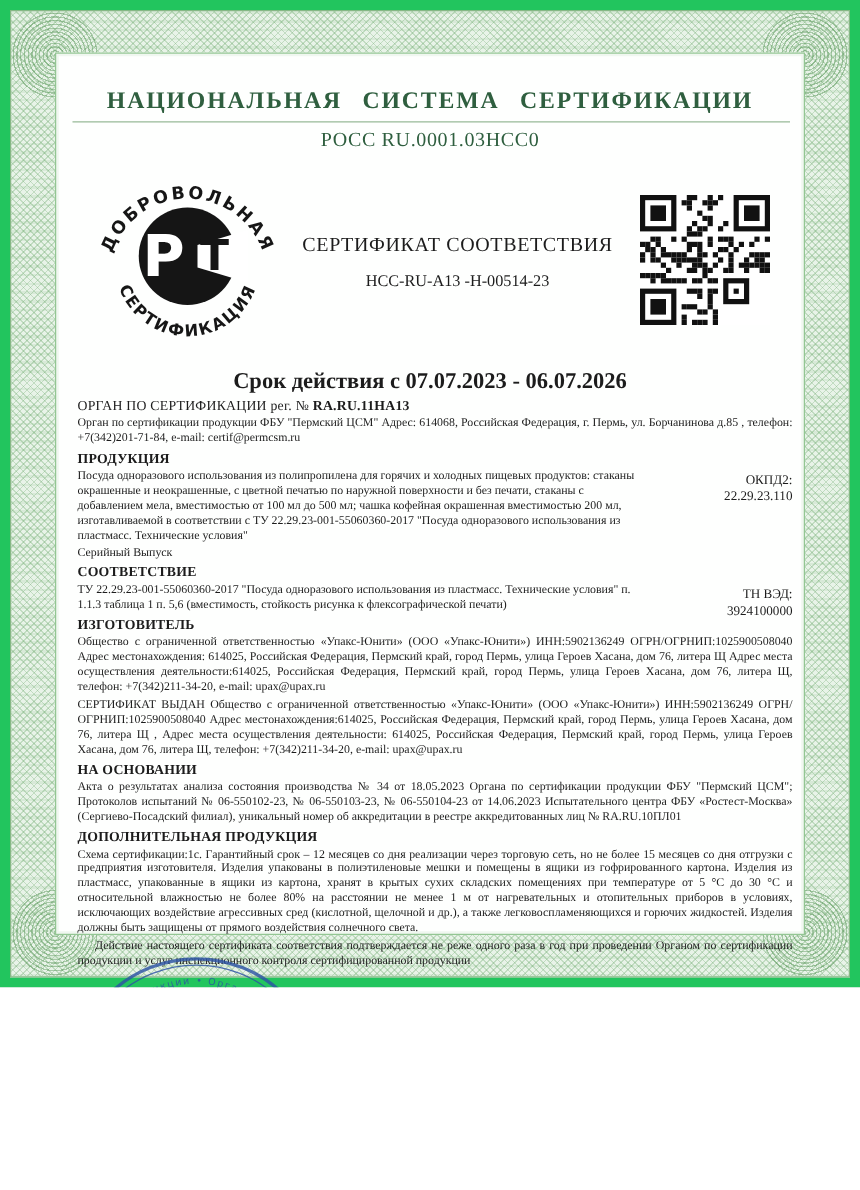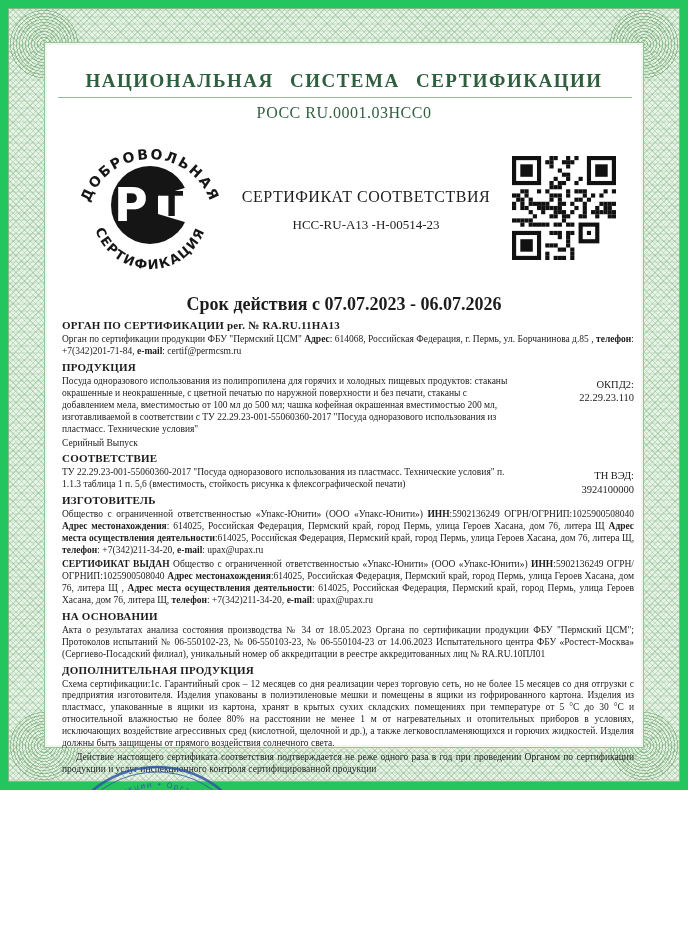--- a/index.html
+++ b/index.html
@@ -30,21 +30,21 @@
   .cert-number{position:absolute;left:210px;width:312px;top:217px;text-align:center;z-index:3;font-size:13px;}
   .qr{position:absolute;left:512px;top:156px;z-index:3;}
   .validity{position:absolute;top:294px;left:0;right:0;text-align:center;z-index:3;
     font-size:18px;font-weight:bold;}
   
   .flow{position:absolute;left:62px;top:316px;width:572px;z-index:3;
     font-size:9.5px;line-height:1.26;}
   .flow h3{font-size:11px;font-weight:bold;margin:3px 0 1px;letter-spacing:.2px;}
   .flow p{margin:0 0 2px;text-align:justify;}
   .flow p.rag{text-align:left;}
-  .b{font-weight:bold;}
+  .b{font-weight:normal;}
   .has-code{position:relative;}
   .has-code p.main{padding-right:125px;}
   .codes{position:absolute;right:0;top:2px;width:118px;text-align:right;font-size:10.5px;line-height:1.3;}
   .confirm{margin-top:9px;text-indent:14px;}
   
   .abs{position:absolute;z-index:4;}
   .role-head{left:152px;top:806px;width:185px;font-weight:bold;font-size:11.5px;line-height:1.35;}
   .role-expert{left:152px;top:863px;font-weight:bold;font-size:11.5px;}
   .lbl{font-size:6.5px;color:#222;letter-spacing:.3px;}
   .lbl-sign1{left:345px;top:814px;}

